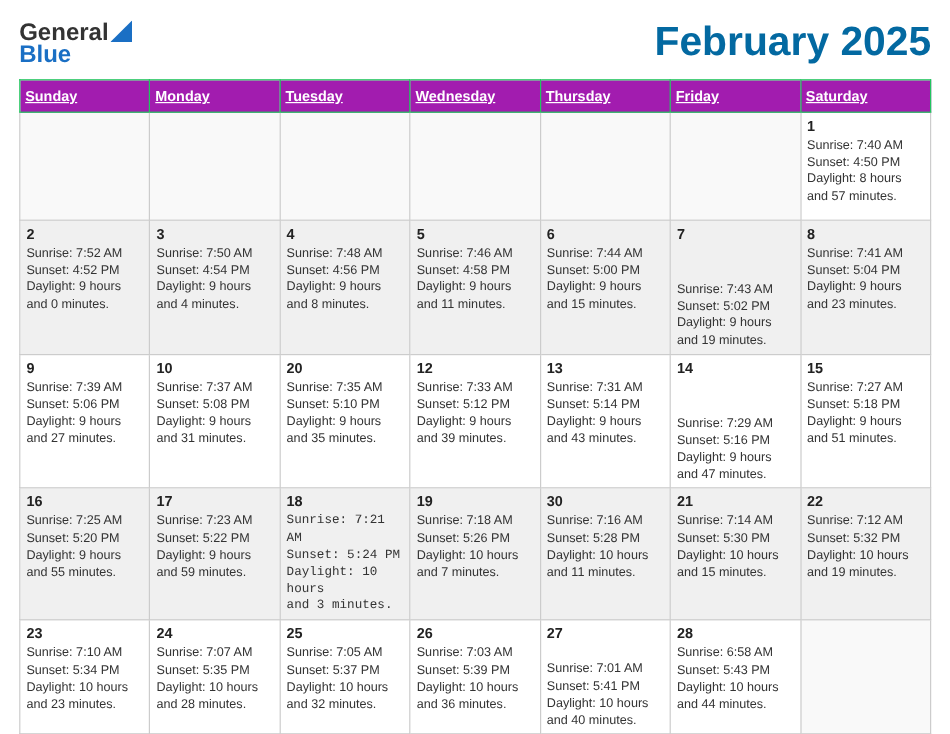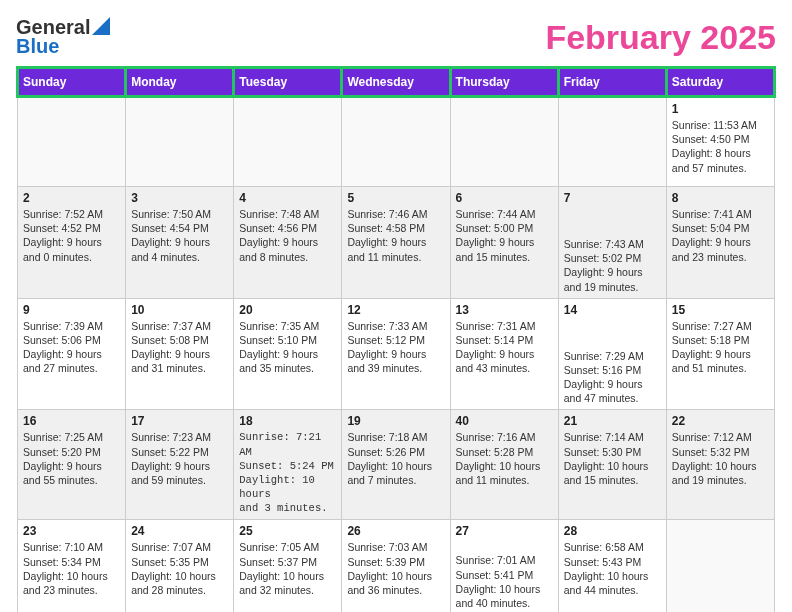--- a/index.html
+++ b/index.html
@@ -6,53 +6,54 @@
     body {
       font-family: Arial, sans-serif;
       background: #fff;
       width: 792px;
       min-height: 612px;
       padding: 16px;
     }
     .header-area {
       display: flex;
       justify-content: space-between;
-      align-items: center;
+      align-items: flex-start;
       margin-bottom: 8px;
     }
     .logo {
       display: flex;
       flex-direction: column;
       align-items: flex-start;
     }
     .title-area {
       text-align: right;
     }
     .main-title {
       font-size: 34px;
       font-weight: bold;
-      color: #ec4899;
+      color: #0369a1;
     }
     .subtitle {
       font-size: 15px;
       color: #444;
     }
     .calendar {
       width: 100%;
       border-collapse: collapse;
       font-size: 11px;
     }
     .calendar th {
-      background: #6d28d9;
+      background: #a21caf;
       color: #fff;
       padding: 6px 4px;
       text-align: left;
       font-size: 12px;
       font-weight: bold;
-      border: 3px solid #22c55e;
+      border: 1px solid #22c55e;
+      text-decoration: underline;
     }
     .calendar td {
       border: 1px solid #ccc;
       vertical-align: top;
       padding: 4px 5px;
       width: calc(100% / 7);
       min-height: 80px;
       height: 90px;
       background: #fff;
     }
@@ -107,21 +108,21 @@
   <tbody id="calendar-body">
   <tr>
         <td class="empty"></td>
         <td class="empty"></td>
         <td class="empty"></td>
         <td class="empty"></td>
         <td class="empty"></td>
         <td class="empty"></td>
         <td>
           <div class="day-number">1</div>
-          <div class="day-info" style="white-space: pre-line;">Sunrise: 11:53 AM
+          <div class="day-info" style="white-space: pre-line;">Sunrise: 7:40 AM
 Sunset: 4:50 PM
 Daylight: 8 hours
 and 57 minutes.</div>
         </td>
       </tr>
       <tr class="row-shaded">
         <td>
           <div class="day-number">2</div>
           <div class="day-info" style="white-space: pre-line;">Sunrise: 7:52 AM
 Sunset: 4:52 PM
@@ -245,21 +246,21 @@
 and 3 minutes.</div>
         </td>
         <td>
           <div class="day-number">19</div>
           <div class="day-info" style="white-space: pre-line;">Sunrise: 7:18 AM
 Sunset: 5:26 PM
 Daylight: 10 hours
 and 7 minutes.</div>
         </td>
         <td>
-          <div class="day-number">40</div>
+          <div class="day-number">30</div>
           <div class="day-info" style="white-space: pre-line;">Sunrise: 7:16 AM
 Sunset: 5:28 PM
 Daylight: 10 hours
 and 11 minutes.</div>
         </td>
         <td>
           <div class="day-number">21</div>
           <div class="day-info" style="white-space: pre-line;">Sunrise: 7:14 AM
 Sunset: 5:30 PM
 Daylight: 10 hours

